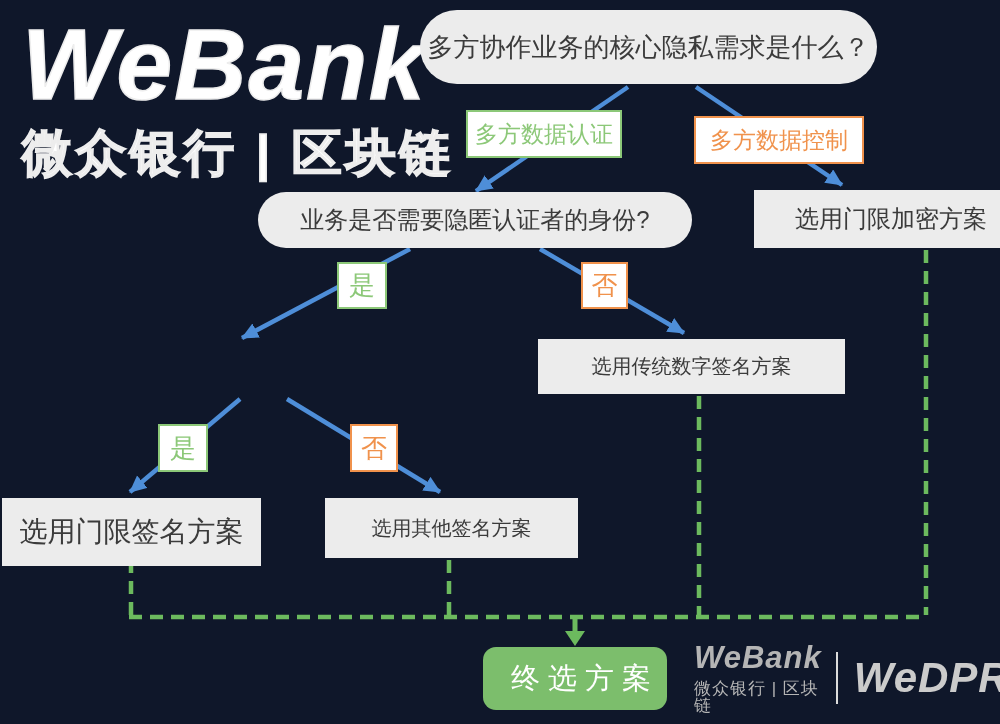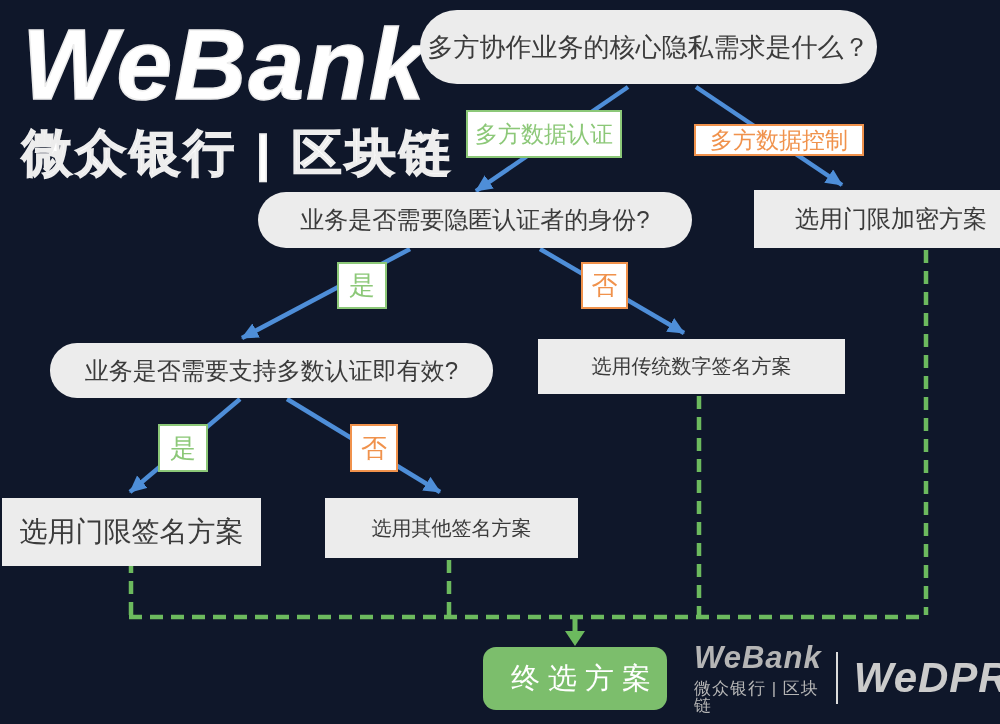--- a/index.html
+++ b/index.html
@@ -69,31 +69,30 @@
     <path class="dash" d="M129,617 H926"></path>
 
     <line class="green-solid-line" x1="575" y1="619" x2="575" y2="632"></line>
     <polygon class="green-fill" points="565,631 585,631 575,646"></polygon>
   </svg>
 
   <div class="node pill" style="left:420px;top:10px;width:457px;height:74px;font-size:26px;">多方协作业务的核心隐私需求是什么？</div>
 
   <div class="node tag green" style="left:466px;top:110px;width:156px;height:48px;font-size:23px;">多方数据认证</div>
 
-  <div class="node tag orange" style="left:694px;top:124px;width:170px;height:32px;font-size:23px;">多方数据控制</div>
+  <div class="node tag orange" style="left:694px;top:116px;width:170px;height:48px;font-size:23px;">多方数据控制</div>
 
   <div class="node pill" style="left:258px;top:192px;width:434px;height:56px;font-size:24px;border-radius:28px;">业务是否需要隐匿认证者的身份?</div>
 
   <div class="node gbox" style="left:722px;top:190px;width:274px;height:58px;font-size:24px;margin-left:32px;">选用门限加密方案</div>
 
   <div class="node tag green" style="left:337px;top:262px;width:50px;height:47px;font-size:26px;">是</div>
 
   <div class="node tag orange" style="left:581px;top:262px;width:47px;height:47px;font-size:26px;">否</div>
 
-  <div class="node pill" style="left:50px;top:343px;width:443px;height:55px;font-size:24px;border-radius:27px;">业务是否需要支持多数认证即有效?</div>
 
   <div class="node gbox" style="left:538px;top:339px;width:307px;height:55px;font-size:20px;">选用传统数字签名方案</div>
 
   <div class="node tag green" style="left:158px;top:424px;width:50px;height:48px;font-size:26px;">是</div>
 
   <div class="node tag orange" style="left:350px;top:424px;width:48px;height:48px;font-size:26px;">否</div>
 
   <div class="node gbox" style="left:2px;top:498px;width:259px;height:68px;font-size:28px;">选用门限签名方案</div>
 
   <div class="node gbox" style="left:325px;top:498px;width:253px;height:60px;font-size:20px;">选用其他签名方案</div>

